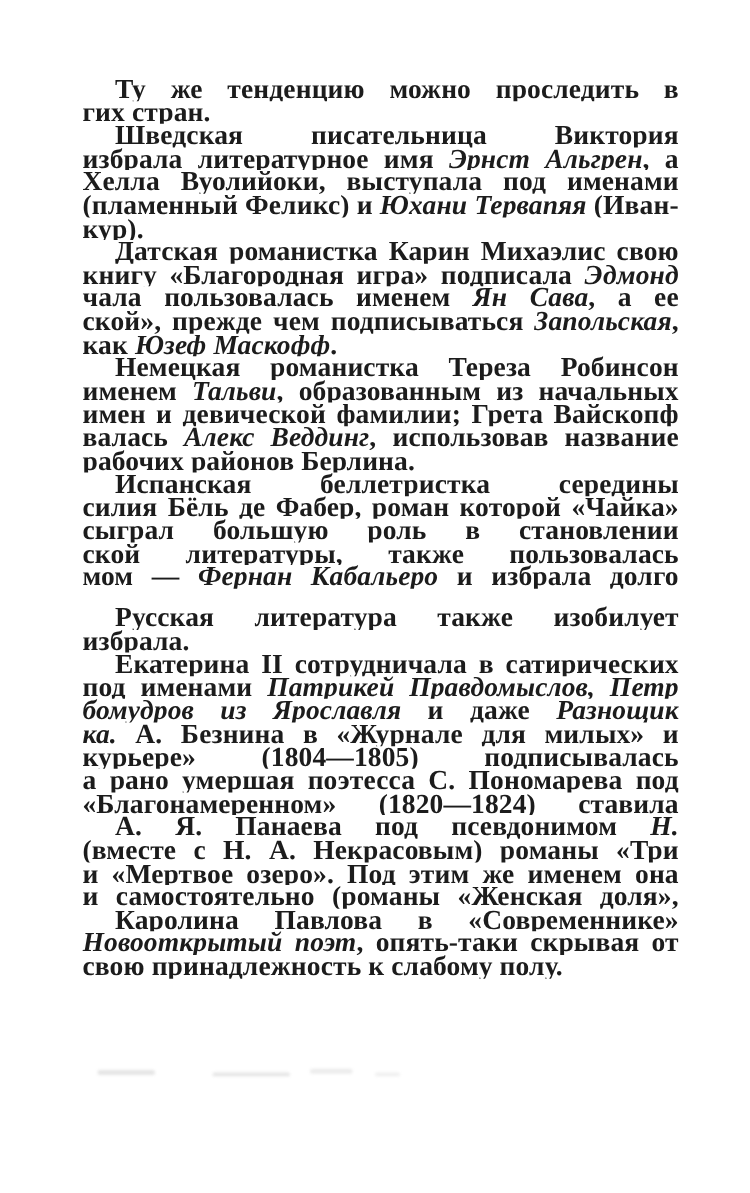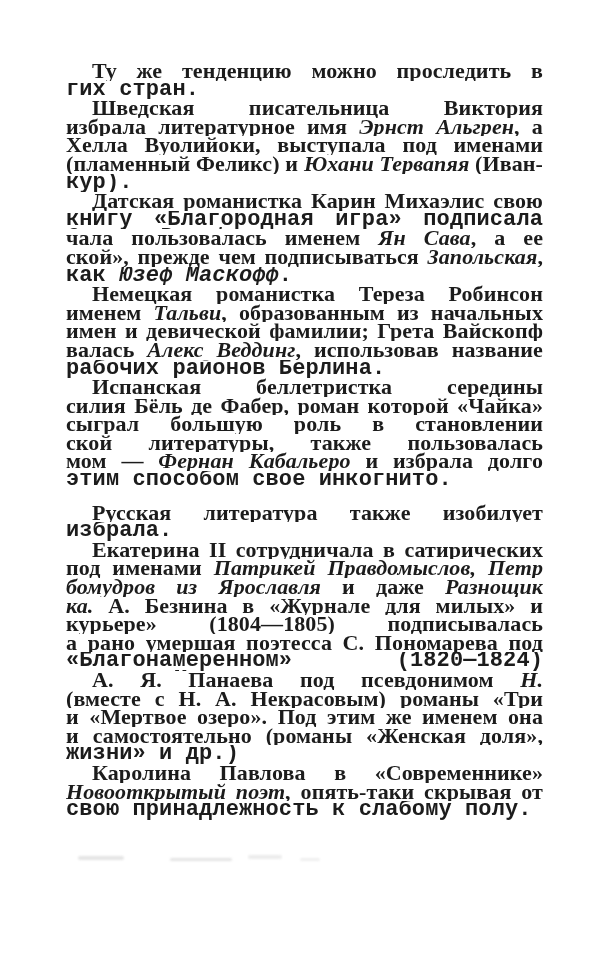--- a/index.html
+++ b/index.html
@@ -25,21 +25,21 @@
   .para { margin: 0; }
   .para.section-start { margin-top: 14px; }
   .line {
     text-align: justify;
     text-align-last: justify;
     overflow: hidden;
     white-space: normal;
     height: 18.6px;
   }
   .line.first { text-indent: 26px; }
-  .line.last { text-align-last: left; font-family: Liberation Mono, monospace; }
+  .line.last { text-align-last: left; }
   .it { font-style: italic; }
   
   .smudge {
     position: absolute;
     background: #a9a9a9;
     opacity: 0.30;
     border-radius: 2px;
     filter: blur(1.1px);
   }
   .smudge.s1 { left: 78px;  top: 856px; width: 46px;  height: 4px; }
@@ -78,41 +78,39 @@
         <div class="line"><span class="seg">имен и девической фамилии; Грета Вайскопф подписы-</span></div>
         <div class="line"><span class="seg">валась </span><span class="seg it">Алекс Веддинг</span><span class="seg">, использовав название книгу из</span></div>
         <div class="line last"><span class="seg">рабочих районов Берлина.</span></div>
       </div>
       <div class="para">
         <div class="line first"><span class="seg">Испанская беллетристка середины прошлого века Се-</span></div>
         <div class="line"><span class="seg">силия Бёль де Фабер, роман которой «Чайка» (1848)</span></div>
         <div class="line"><span class="seg">сыграл большую роль в становлении современной испан-</span></div>
         <div class="line"><span class="seg">ской литературы, также пользовалась мужским псевдони-</span></div>
         <div class="line"><span class="seg">мом — </span><span class="seg it">Фернан Кабальеро</span><span class="seg"> и избрала долго оберегала</span></div>
-        <div class="line last"><span class="seg">этим способом свое инкогнито.</span></div>
       </div>
       <div class="para section-start">
         <div class="line first"><span class="seg">Русская литература также изобилует подобными при-</span></div>
         <div class="line last"><span class="seg">избрала.</span></div>
       </div>
       <div class="para">
         <div class="line first"><span class="seg">Екатерина II сотрудничала в сатирических журналах</span></div>
         <div class="line"><span class="seg">под именами </span><span class="seg it">Патрикей Правдомыслов, Петр Угадаев, Лю-</span></div>
         <div class="line"><span class="seg it">бомудров из Ярославля</span><span class="seg"> и даже </span><span class="seg it">Разнощик Рыжий Фрол-</span></div>
         <div class="line"><span class="seg it">ка.</span><span class="seg"> А. Безнина в «Журнале для милых» и «Московском</span></div>
         <div class="line"><span class="seg">курьере» (1804—1805) подписывалась </span><span class="seg it">Муринон Берлина</span><span class="seg">,</span></div>
         <div class="line"><span class="seg">а рано умершая поэтесса С. Пономарева под стихами в</span></div>
         <div class="line last"><span class="seg">«Благонамеренном» (1820—1824) ставила </span><span class="seg it">Мотыльков</span><span class="seg">.</span></div>
       </div>
       <div class="para">
         <div class="line first"><span class="seg">А. Я. Панаева под псевдонимом </span><span class="seg it">Н. Станицкий</span><span class="seg"> издала</span></div>
         <div class="line"><span class="seg">(вместе с Н. А. Некрасовым) романы «Три страны света»</span></div>
         <div class="line"><span class="seg">и «Мертвое озеро». Под этим же именем она выступала</span></div>
         <div class="line"><span class="seg">и самостоятельно (романы «Женская доля», «Мелочи</span></div>
-        <div class="line last"><span class="seg">жизни» и др.)</span></div>
       </div>
       <div class="para">
         <div class="line first"><span class="seg">Каролина Павлова в «Современнике» подписывалась</span></div>
         <div class="line"><span class="seg it">Новооткрытый поэт</span><span class="seg">, опять-таки скрывая от читателей</span></div>
         <div class="line last"><span class="seg">свою принадлежность к слабому полу.</span></div>
       </div>
     </div>
   <div class="smudge s1"></div>
   <div class="smudge s2"></div>
   <div class="smudge s3"></div>

